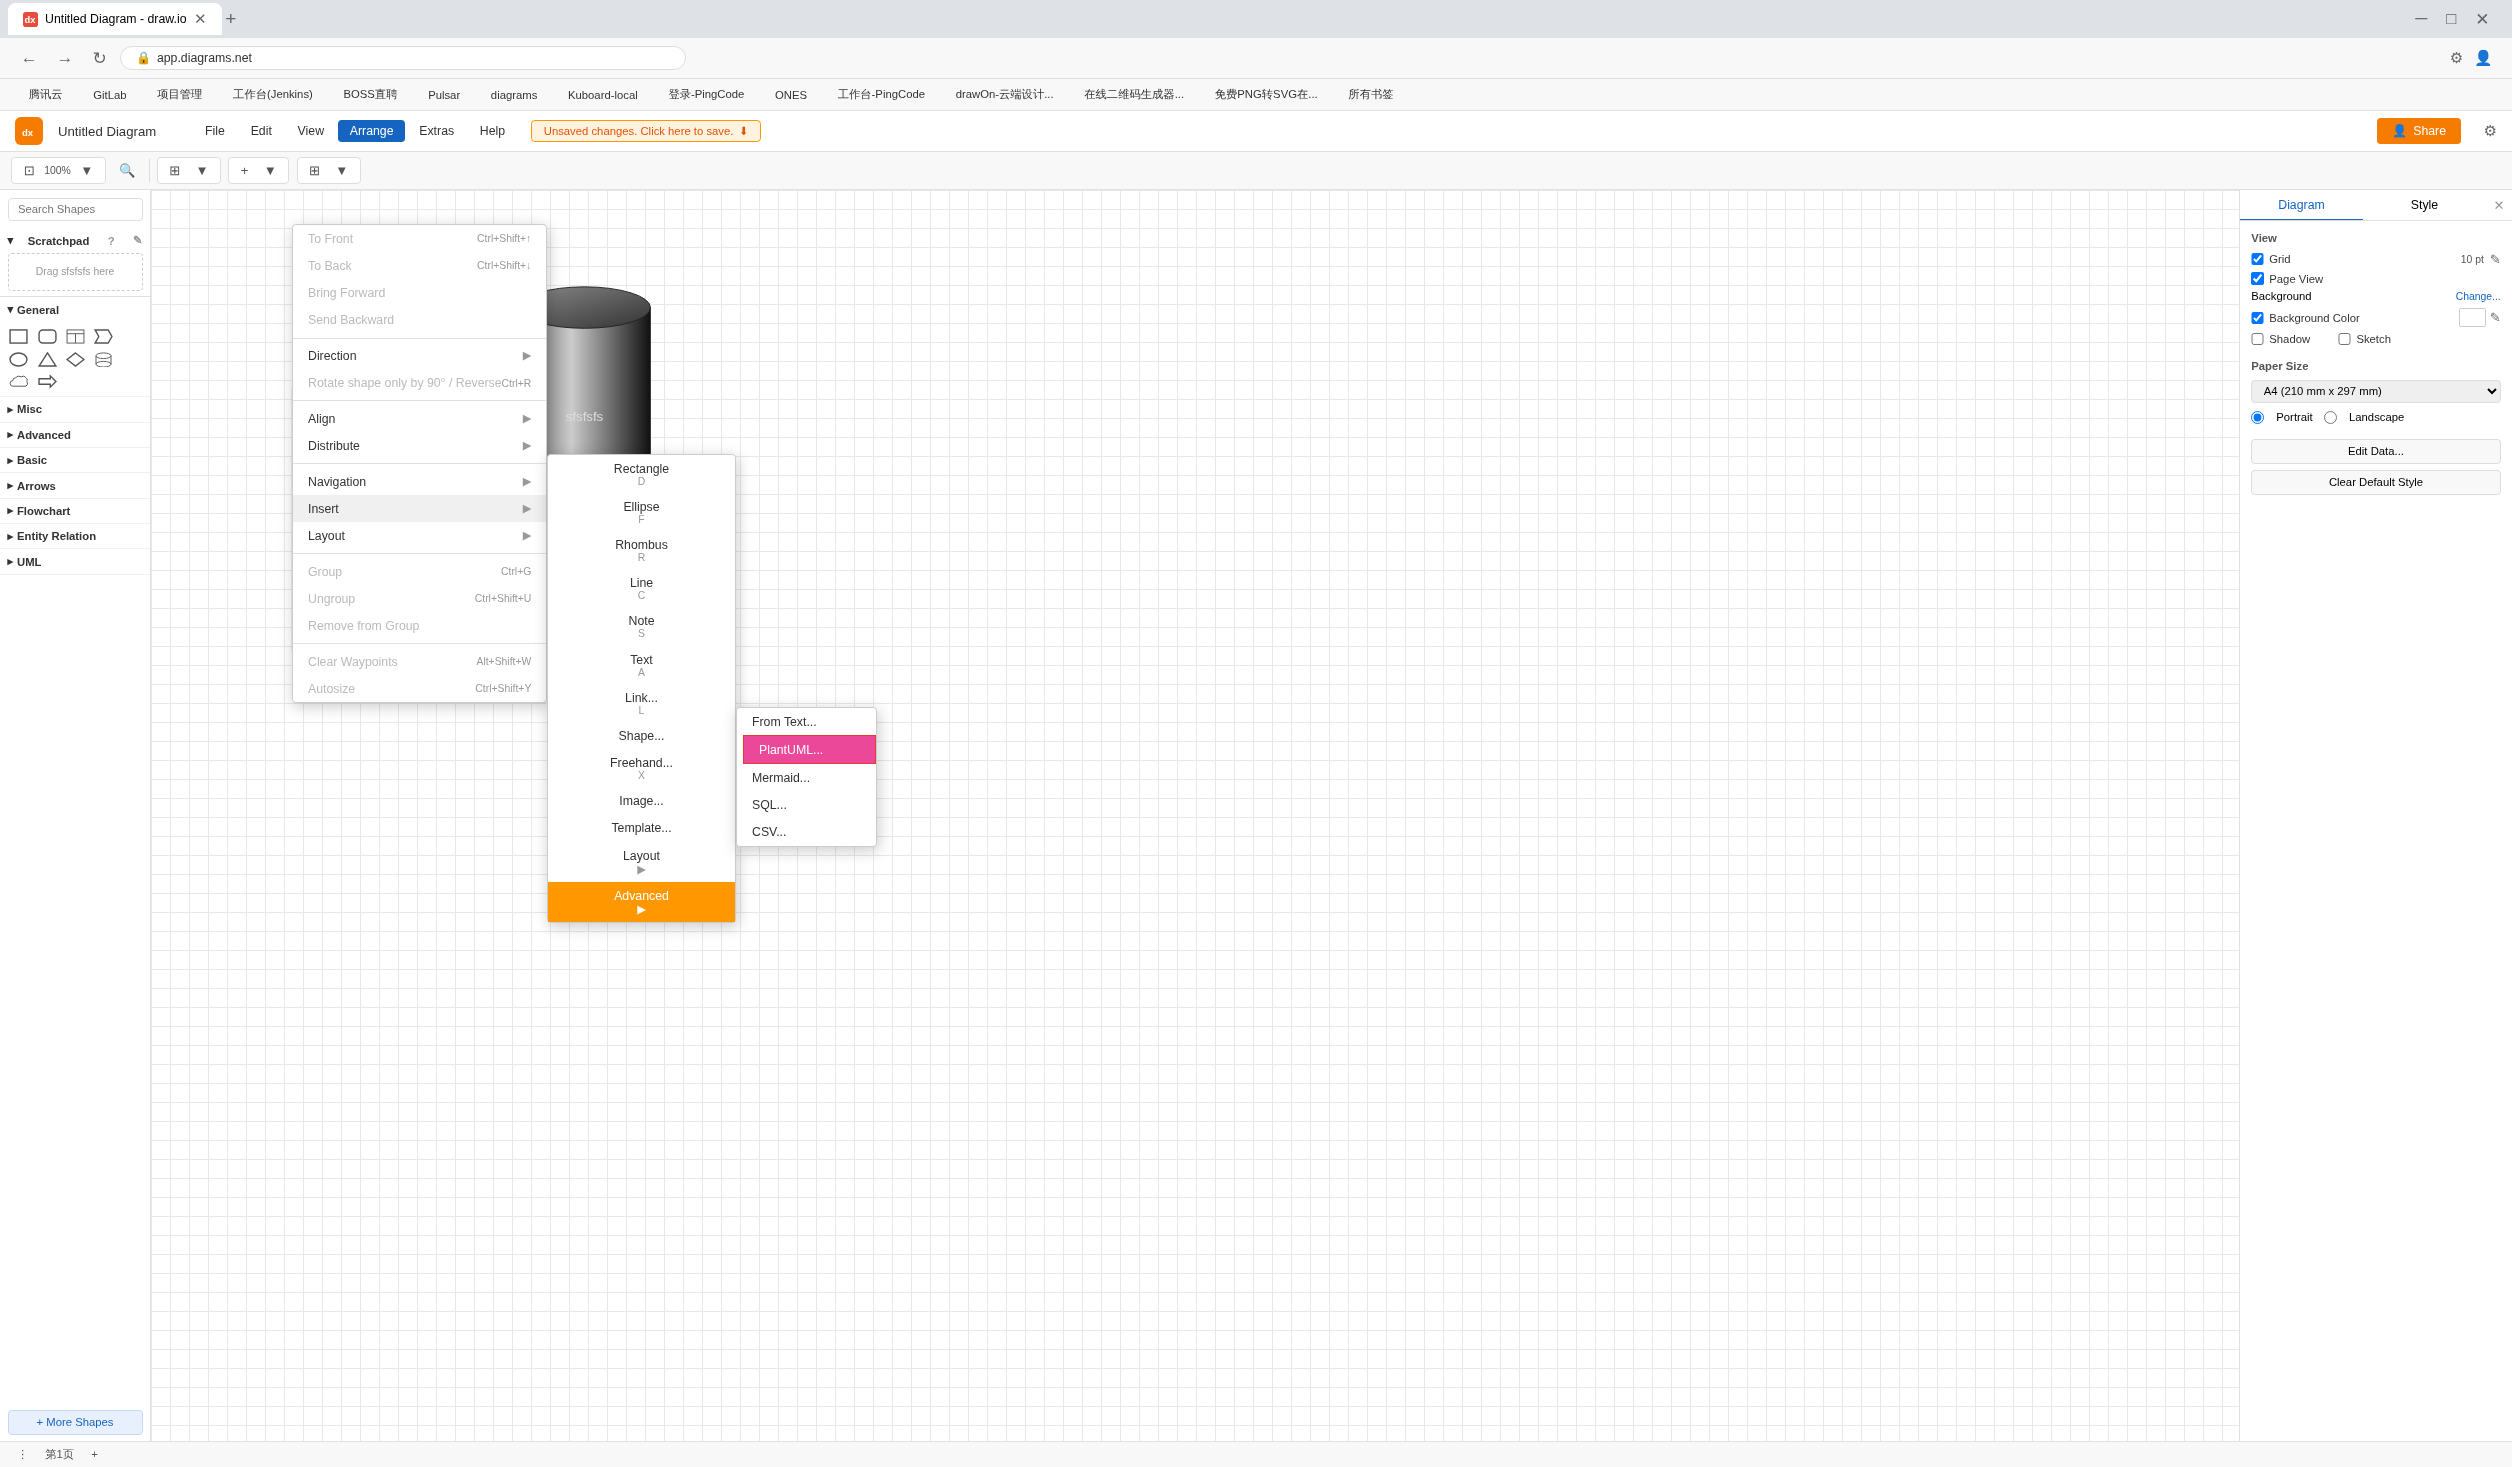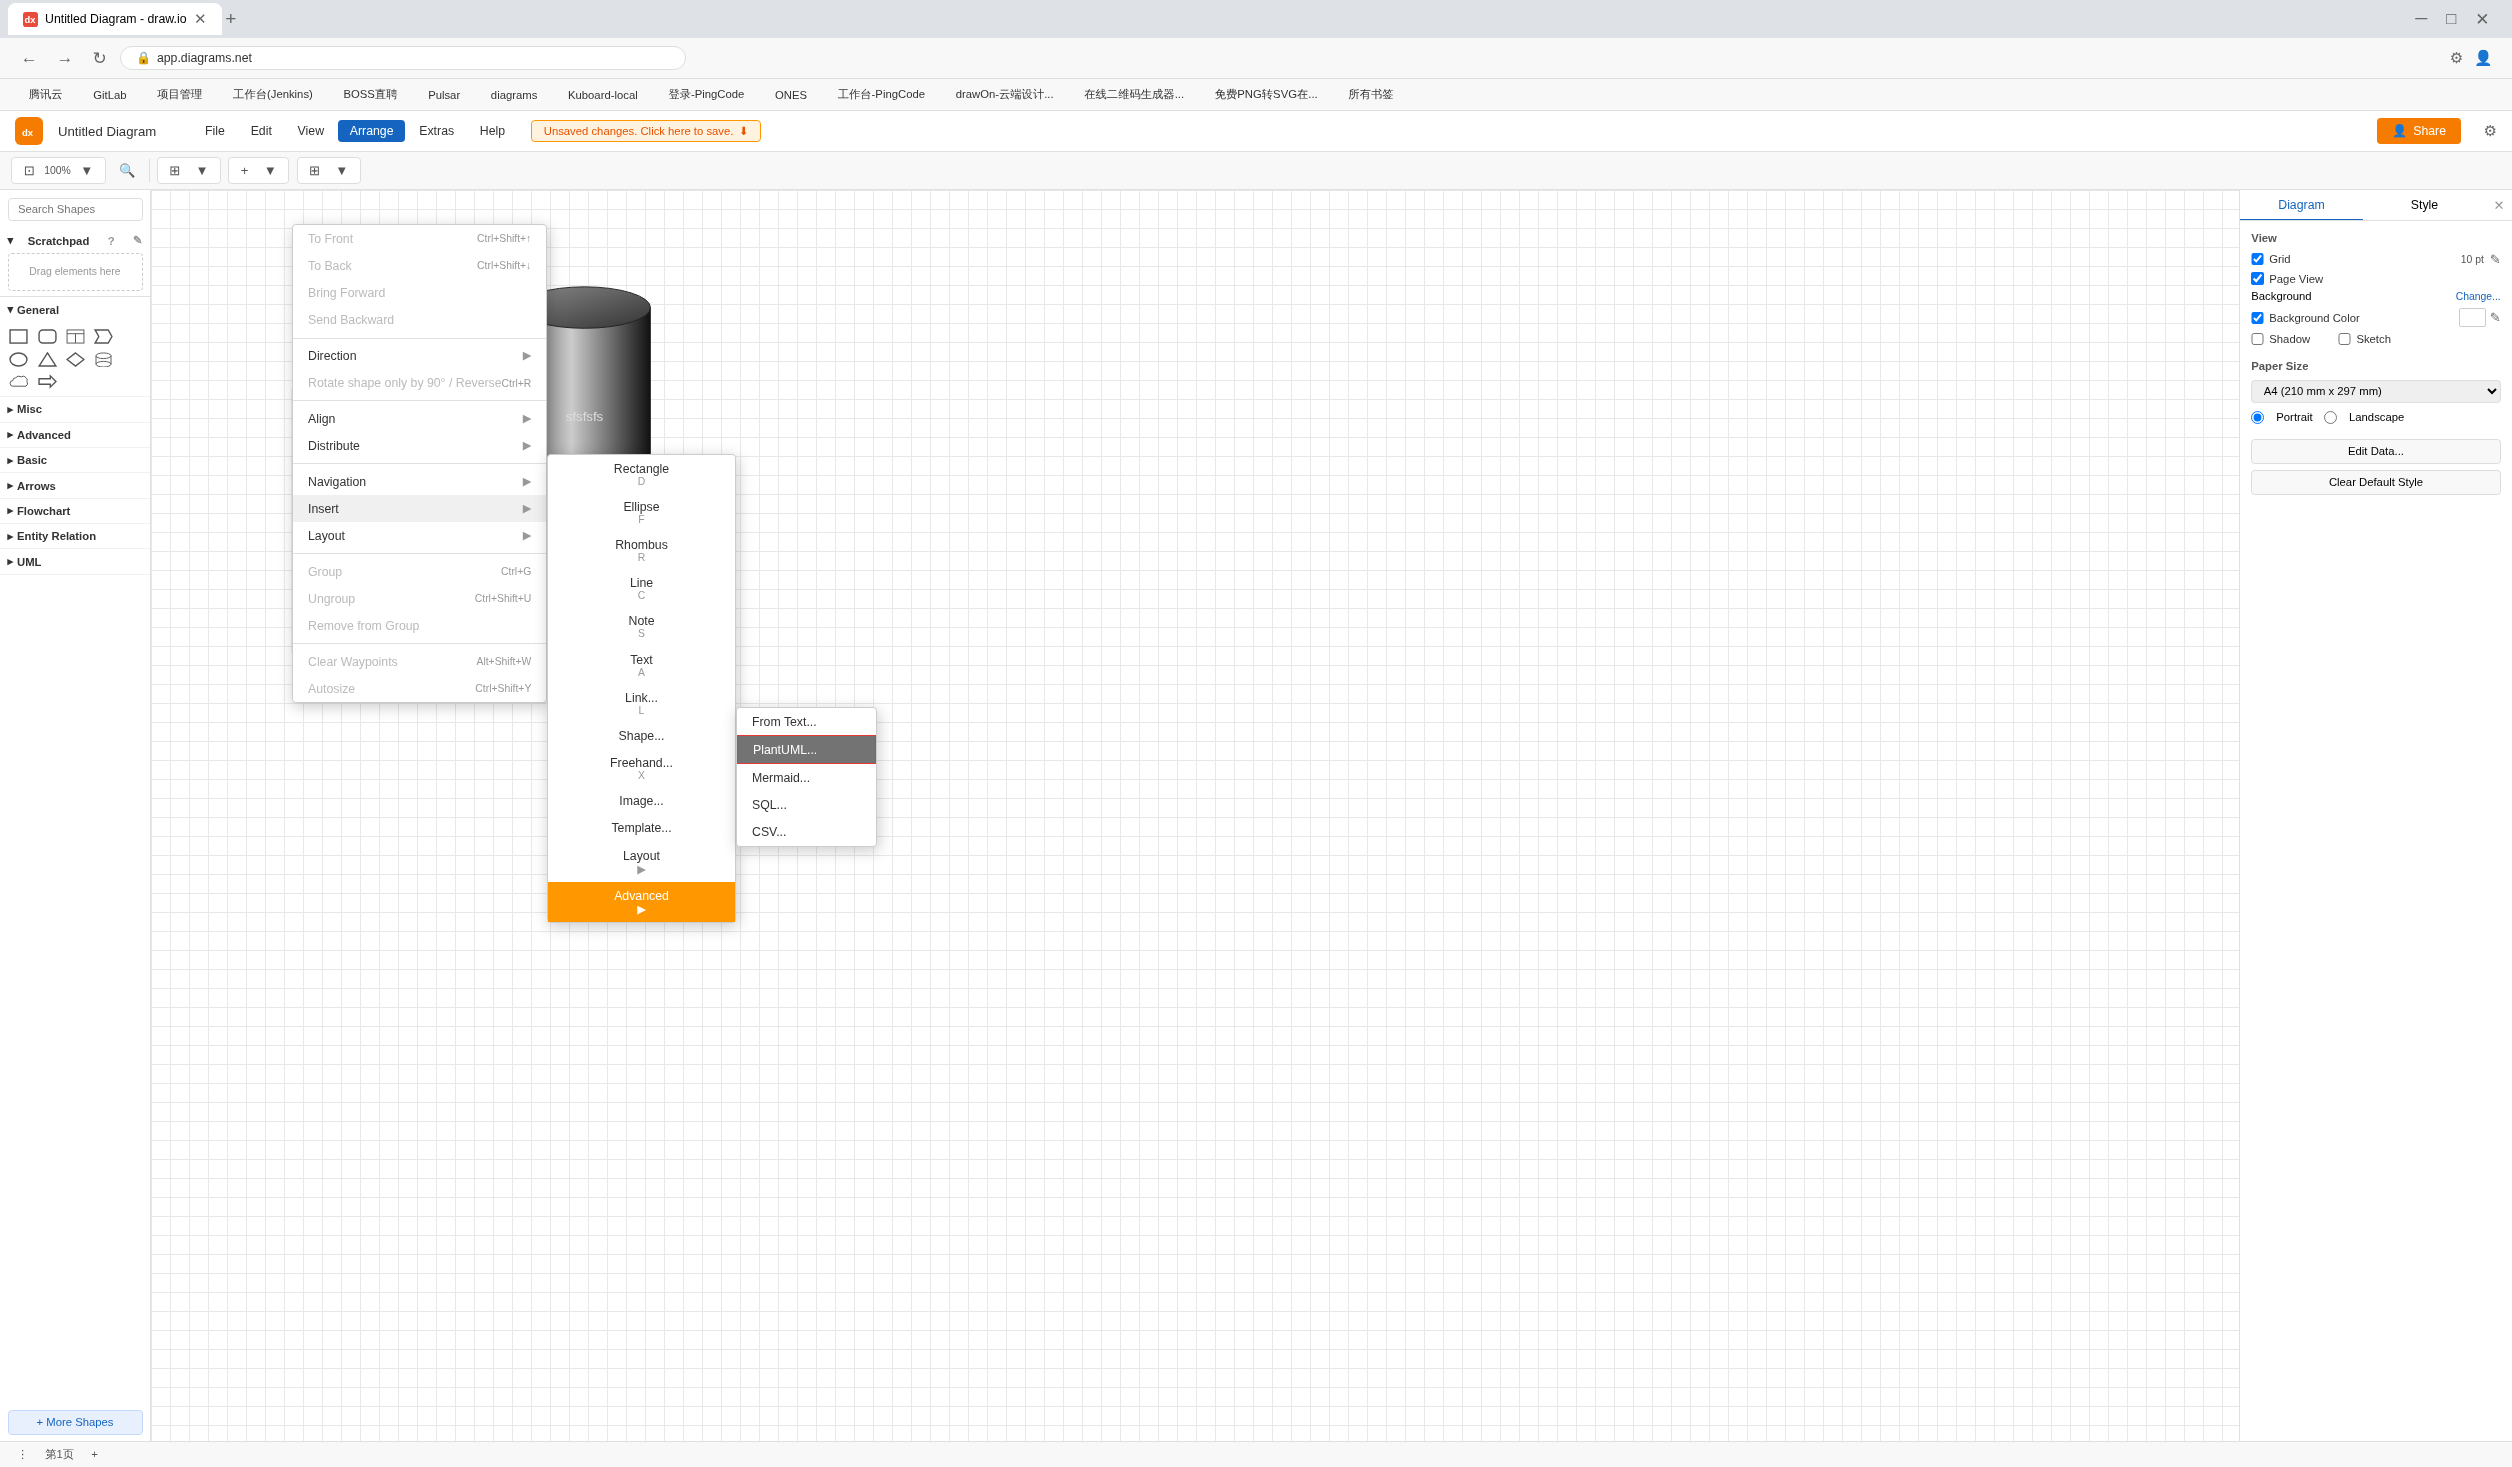--- a/index.html
+++ b/index.html
@@ -216,21 +216,21 @@
       </div>
 
       <div class="scratchpad">
         <div class="scratchpad-header">
           <span>▾</span>
           <span>Scratchpad</span>
           <span style="color:#999;cursor:pointer;margin-left:3.8px;">?</span>
           <span style="color:#999;cursor:pointer;margin-left:3.8px;">✎</span>
         </div>
         <div class="scratchpad-area">
-          <span>Drag elements here</span>
+          <span>Drag sfsfsfs here</span>
         </div>
       </div>
 
       <div class="shape-categories">
         <div class="shape-category">
           <div class="shape-category-header">
             <span>▾</span>
             <span>General</span>
           </div>
           <div class="shapes-grid">
@@ -530,21 +530,21 @@
         <div class="submenu-item highlighted" style="background:#ff9800;color:white;">
           <span>Advanced</span>
           <span class="menu-arrow" style="color:white;">▶</span>
         </div>
       </div>
 
       <div class="submenu-advanced" style="left:585px;top:517px;">
         <div class="submenu-advanced-item">
           <span>From Text...</span>
         </div>
-        <div class="submenu-advanced-item highlighted" style="background:#737373;color:white;border:1.9px solid #e53935;">
+        <div class="submenu-advanced-item highlighted" style="background:#ec4899;color:white;border:1.9px solid #e53935;margin-left:6px;">
           <span>PlantUML...</span>
         </div>
         <div class="submenu-advanced-item">
           <span>Mermaid...</span>
         </div>
         <div class="submenu-advanced-item">
           <span>SQL...</span>
         </div>
         <div class="submenu-advanced-item">
           <span>CSV...</span>

